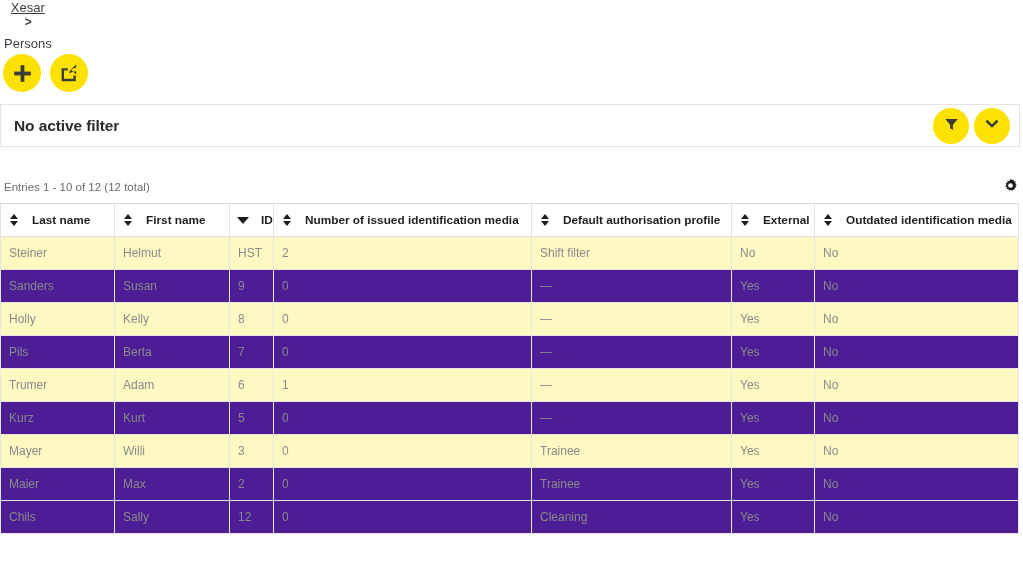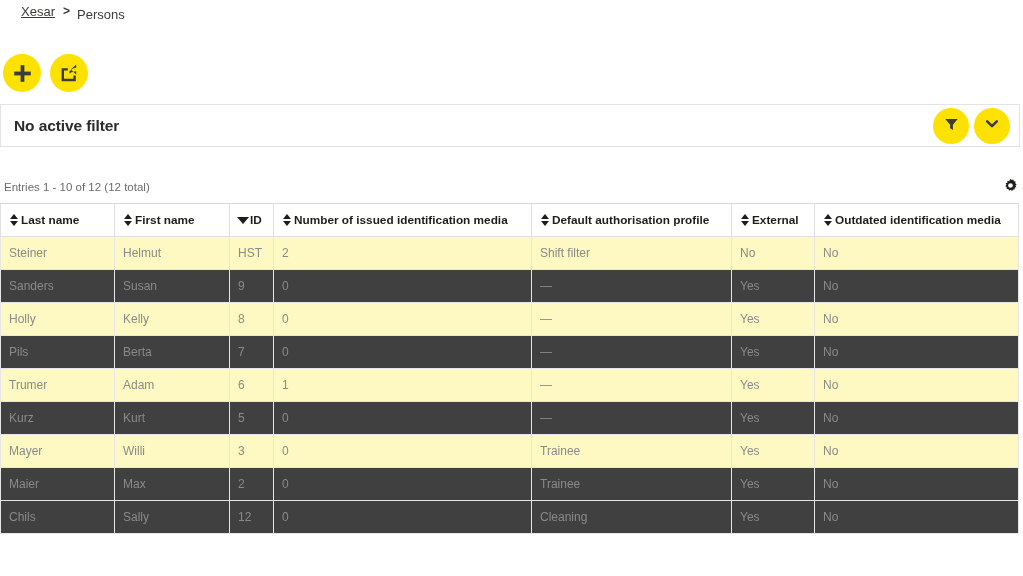--- a/index.html
+++ b/index.html
@@ -13,21 +13,22 @@
 
   
   .breadcrumb {
     position: absolute;
     left: 0px; top: 0px;
     height: 22px;
     display: flex;
     align-items: center;
     font-size: 13px;
     color: #3c3c3b;
-    padding-left: 21px;
+    padding-left: 4px;
+    flex-direction: column;
   }
   .breadcrumb .crumb-link {
     color: #3c3c3b;
     text-decoration: underline;
     cursor: pointer;
   }
   .breadcrumb .crumb-sep {
     margin: 0 7px 0 8px;
     font-size: 12px;
     font-weight: bold;
@@ -136,21 +137,21 @@
     color: #1d1d1b;
     text-align: left;
     padding: 0 6px 0 8px;
     white-space: nowrap;
     cursor: pointer;
     vertical-align: middle;
   }
   .th-inner {
     display: flex;
     align-items: center;
-    gap: 3px;
+    gap: 14px;
   }
   .sort-ico {
     display: inline-flex;
     flex-direction: column;
     align-items: center;
     justify-content: center;
     line-height: 0;
     width: 9px;
     flex: 0 0 auto;
   }
@@ -172,21 +173,21 @@
     border: 1px solid #e6e6e6;
     font-size: 12px;
     color: #8a8a8a;
     padding: 0 6px 0 8px;
     white-space: nowrap;
     overflow: hidden;
     text-overflow: ellipsis;
     vertical-align: middle;
   }
   table.persons tbody tr.alt td { background: #fef9c3; }
-  table.persons tbody tr.plain td { background: #404040; }
+  table.persons tbody tr.plain td { background: #4c1d95; }
   table.persons tbody tr { cursor: pointer; }
 
   .col-last    { width: 114px; }
   .col-first   { width: 115px; }
   .col-id      { width: 44px;  }
   .col-media   { width: 258px; }
   .col-profile { width: 200px; }
   .col-ext     { width: 83px;  }
   .col-out     { width: 204px; }
 </style>

